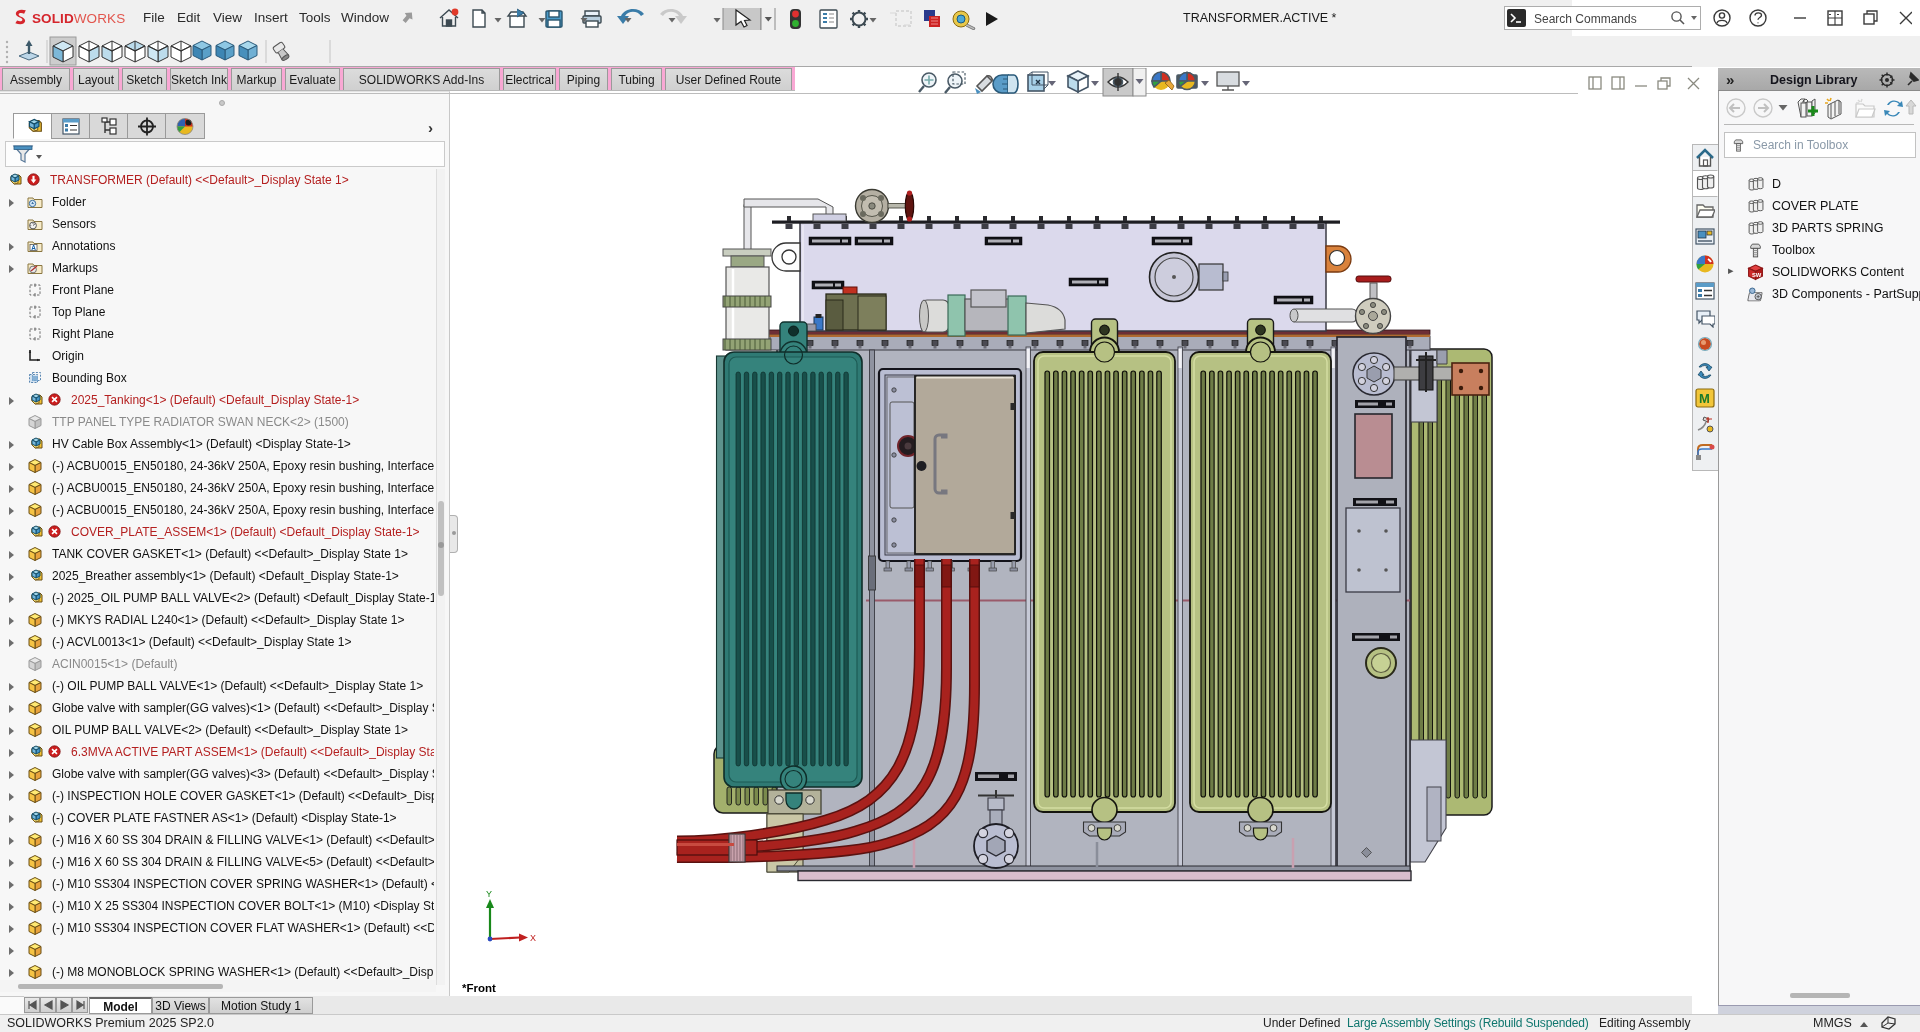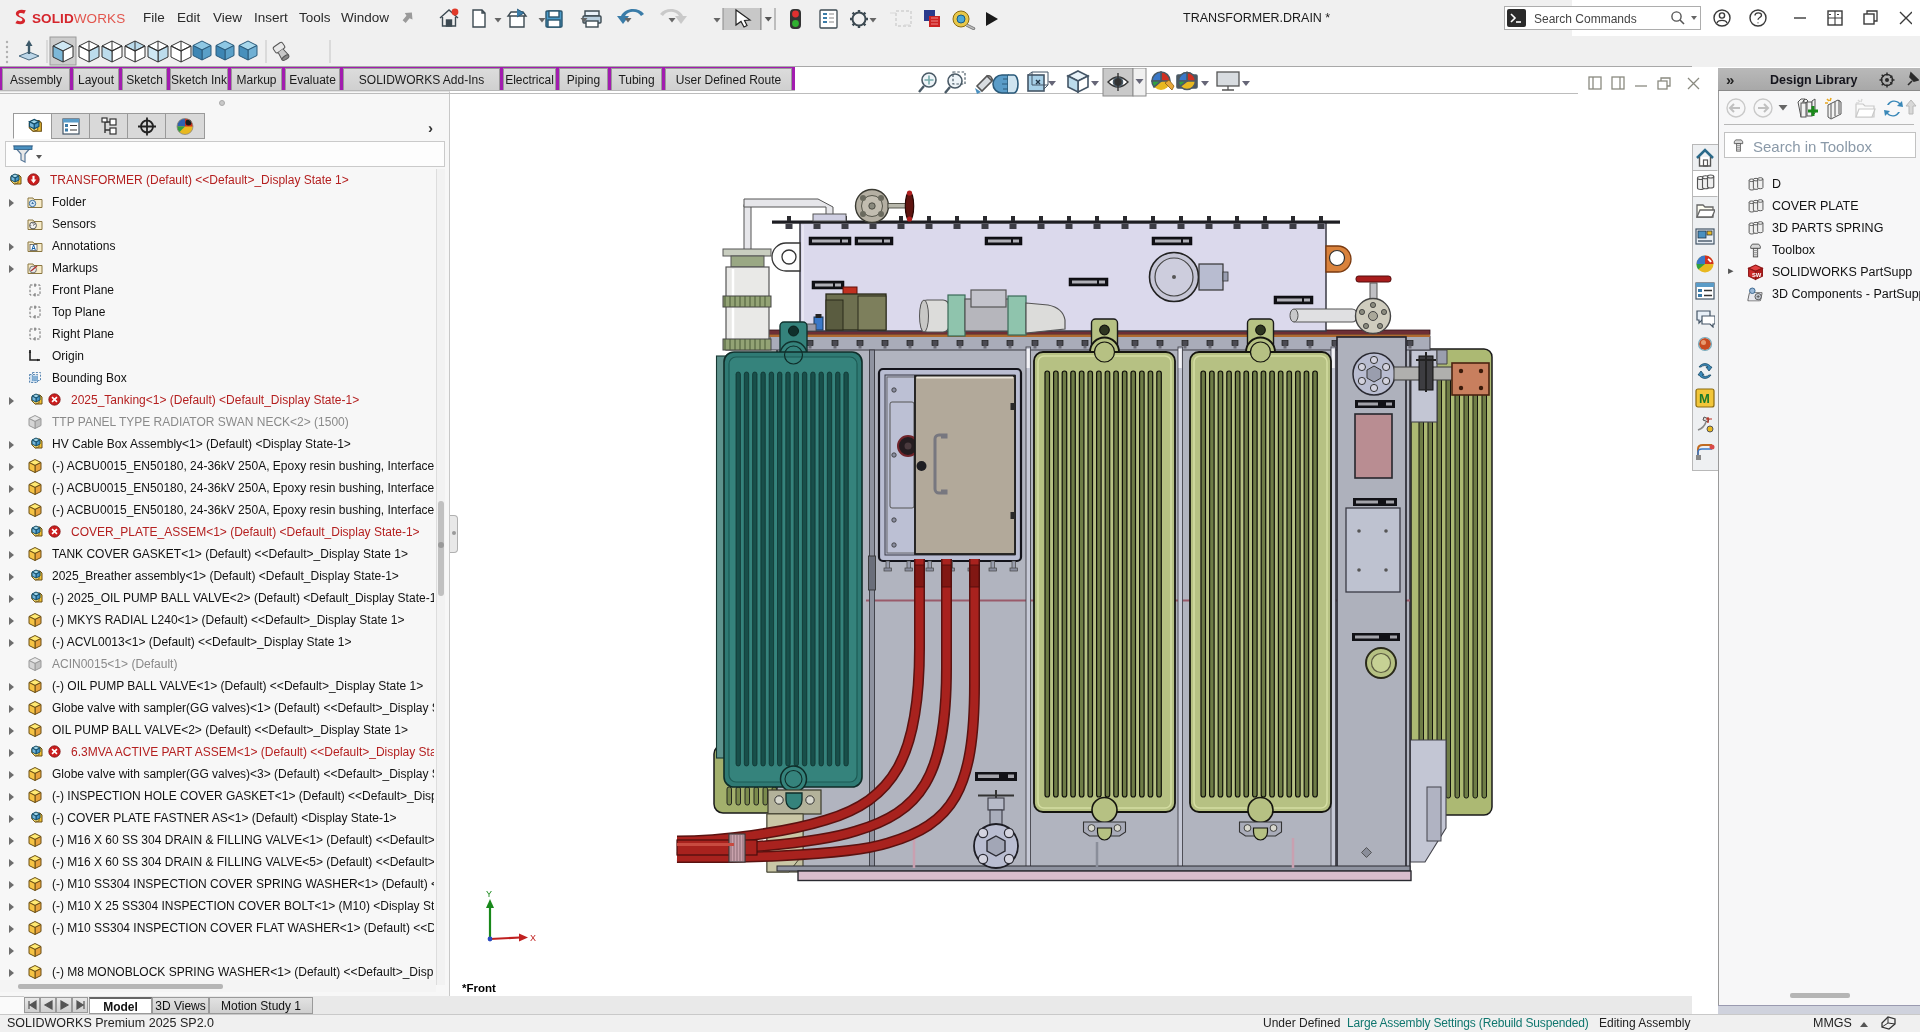--- a/index.html
+++ b/index.html
@@ -1,21 +1,21 @@
 <!DOCTYPE html>
 <html><head><meta charset="utf-8">
 <style>
 *{margin:0;padding:0;box-sizing:border-box}
 html,body{width:1920px;height:1032px;overflow:hidden;background:#fff;font-family:"Liberation Sans",sans-serif;-webkit-font-smoothing:antialiased}
 #app{position:relative;width:1920px;height:1032px;background:#fff}
 .abs{position:absolute}
 .tx{position:absolute;white-space:nowrap}
 #titlebar{position:absolute;left:0;top:0;width:1572px;height:36px;background:#f0f0f0}
 #toolbar2{position:absolute;left:0;top:36px;width:1920px;height:31px;background:#f0f0f0}
-#tabrow{position:absolute;left:0;top:67px;width:795px;height:24px;background:#a21caf}
+#tabrow{position:absolute;left:0;top:67px;width:795px;height:24px;background:#f9a8d4}
 .rtab{position:absolute;top:1px;height:23px;background:linear-gradient(#dcdcdc,#cfcfcf);border:1px solid #9a9a9a;border-bottom:none;color:#1a1a1a;font-size:12px;text-align:center;line-height:22px;white-space:nowrap}
 #leftpanel{position:absolute;left:0;top:91px;width:450px;height:905px;background:#f7f7f7;border-right:1px solid #c8c8c8;border-top:1px solid #e2e2e2}
 .ptab{position:absolute;top:21px;width:40px;height:26px;background:#d9d9d9;border:1px solid #9a9a9a}
 .tr{position:absolute;left:0;height:22px;width:434px;font-size:12px;color:#111;line-height:22px;white-space:nowrap;overflow:hidden}
 .tr .ar{position:absolute;left:9px;top:8px;width:0;height:0;border-left:5px solid #6d6d6d;border-top:4px solid transparent;border-bottom:4px solid transparent}
 .tr svg.ti{position:absolute;top:3px;width:16px;height:16px}
 .tr .t{position:absolute;left:52px}
 .red{color:#b41f1f}
 .grey{color:#8a8a8a}
 #statusbar{position:absolute;left:0;top:1014px;width:1920px;height:18px;background:#f0f0f0;border-top:1px solid #c9c9c9;font-size:12px;color:#222}
@@ -179,21 +179,21 @@
         </g>
 <path d="M60,10 l-3.5,0 3.5,4.5 3.5,-4.5 -3.5,0" fill="#666"></path>
         <path d="M104,10 l-3.5,0 3.5,4.5 3.5,-4.5 -3.5,0" fill="#666"></path>
         <path d="M146,10 l-3.5,0 3.5,4.5 3.5,-4.5 -3.5,0" fill="#666"></path>
         <path d="M190,10 l-3.5,0 3.5,4.5 3.5,-4.5 -3.5,0" fill="#666"></path>
         <path d="M234,10 l-3.5,0 3.5,4.5 3.5,-4.5 -3.5,0" fill="#666"></path>
         <path d="M279,10 l-3.5,0 3.5,4.5 3.5,-4.5 -3.5,0" fill="#666"></path>
         <path d="M435,10 l-3.5,0 3.5,4.5 3.5,-4.5 -3.5,0" fill="#666"></path>
         <path d="M548,4 L560,11 L548,18 Z" fill="#1a1a1a"></path>
 </svg>
-<span class="tx" style="left:1183px;top:11px;font-size:12.5px;color:#1a1a1a">TRANSFORMER.DRAIN *</span>
+<span class="tx" style="left:1183px;top:11px;font-size:12.5px;color:#1a1a1a">TRANSFORMER.ACTIVE *</span>
 
 <div class="abs" style="left:1504px;top:6px;width:197px;height:24px;background:#fff;border:1px solid #adadad"></div>
 <div class="abs" style="left:1507px;top:9px;width:19px;height:18px;background:#2a2a2a;border-radius:2px"></div>
 <svg class="abs" style="left:1509px;top:11px" width="15" height="14" viewBox="0 0 15 14">
         <path d="M2,3 L6,7 L2,11" stroke="#fff" stroke-width="1.6" fill="none"></path>
         <path d="M7,11 h5" stroke="#fff" stroke-width="1.6"></path>
       </svg>
 <span class="tx" style="left:1534px;top:12px;font-size:12px;color:#444">Search Commands</span>
 <svg class="abs" style="left:1670px;top:10px" width="16" height="16" viewBox="0 0 16 16">
         <circle cx="6.5" cy="6.5" r="4.6" fill="none" stroke="#555" stroke-width="1.4"></circle>
@@ -1228,42 +1228,42 @@
         <path d="M4,7 A8,8 0 0 1 17,5 l2,-2 1,6 -6,-1 2,-2 A6,6 0 0 0 6,7 Z" fill="#3a88b8"></path>
         <path d="M17,14 A8,8 0 0 1 4,16 l-2,2 -1,-6 6,1 -2,2 A6,6 0 0 0 15,14 Z" fill="#3a88b8"></path>
       </g>
 <path d="M186,4 l-5,6 h3 v8 h4 v-8 h3 Z" fill="#d8d8d8" stroke="#b8b8b8"></path>
 </svg>
 <div class="abs" style="left:1724px;top:124px;width:190px;height:1px;background:#b8b8b8"></div>
 <div class="abs" style="left:1724px;top:132px;width:192px;height:26px;background:#fff;border:1px solid #c2c2c2"></div>
 <svg class="abs" style="left:1731px;top:135px" width="15" height="21" viewBox="0 0 16 16">
       <use href="#ic-bolt"></use>
     </svg>
-<div class="tx" style="left:1753px;top:138px;font-size:15px;color:#8a99a8">Search in Toolbox</div>
+<div class="tx" style="left:1753px;top:138px;font-size:12px;color:#8a99a8">Search in Toolbox</div>
 <svg class="abs" style="left:1747px;top:176px;width:17px;height:17px" viewBox="0 0 16 16">
       <use href="#ic-cyl3"></use>
     </svg>
 <div class="tx" style="left:1772px;top:177px;font-size:12.5px;color:#111">D</div>
 <svg class="abs" style="left:1747px;top:198px;width:17px;height:17px" viewBox="0 0 16 16">
       <use href="#ic-cyl3"></use>
     </svg>
 <div class="tx" style="left:1772px;top:199px;font-size:12.5px;color:#111">COVER PLATE</div>
 <svg class="abs" style="left:1747px;top:220px;width:17px;height:17px" viewBox="0 0 16 16">
       <use href="#ic-cyl3"></use>
     </svg>
 <div class="tx" style="left:1772px;top:221px;font-size:12.5px;color:#111">3D PARTS SPRING</div>
 <svg class="abs" style="left:1747px;top:242px;width:17px;height:17px" viewBox="0 0 16 16">
       <use href="#ic-bolt"></use>
     </svg>
 <div class="tx" style="left:1772px;top:243px;font-size:12.5px;color:#111">Toolbox</div>
 <div class="tx" style="left:1728px;top:264px;font-size:11px;color:#555">▸</div>
 <svg class="abs" style="left:1747px;top:264px;width:17px;height:17px" viewBox="0 0 16 16">
       <use href="#ic-sw"></use>
     </svg>
-<div class="tx" style="left:1772px;top:265px;font-size:12.5px;color:#111">SOLIDWORKS PartSupp</div>
+<div class="tx" style="left:1772px;top:265px;font-size:12.5px;color:#111">SOLIDWORKS Content</div>
 <svg class="abs" style="left:1747px;top:286px;width:17px;height:17px" viewBox="0 0 16 16">
       <use href="#ic-3dc"></use>
     </svg>
 <div class="tx" style="left:1772px;top:287px;font-size:12.5px;color:#111">3D Components - PartSupp</div>
 <div class="abs" style="left:1790px;top:993px;width:60px;height:5px;background:#b5b5b5;border-radius:2px"></div>
 <div class="abs" style="left:1718px;top:1005px;width:202px;height:9px;background:#cfd2dd;border-top:1px solid #9a9ab0"></div>
 
 <div id="bottomtabs"></div>
 <div class="abs" style="left:0;top:996px;width:24px;height:18px;background:#fafafa;border-top:1px solid #c9c9c9"></div>
 <div class="abs" style="left:24px;top:997px;width:16px;height:16px;background:linear-gradient(#e8e8e8,#cfcfcf);border:1px solid #9a9a9a"></div>

